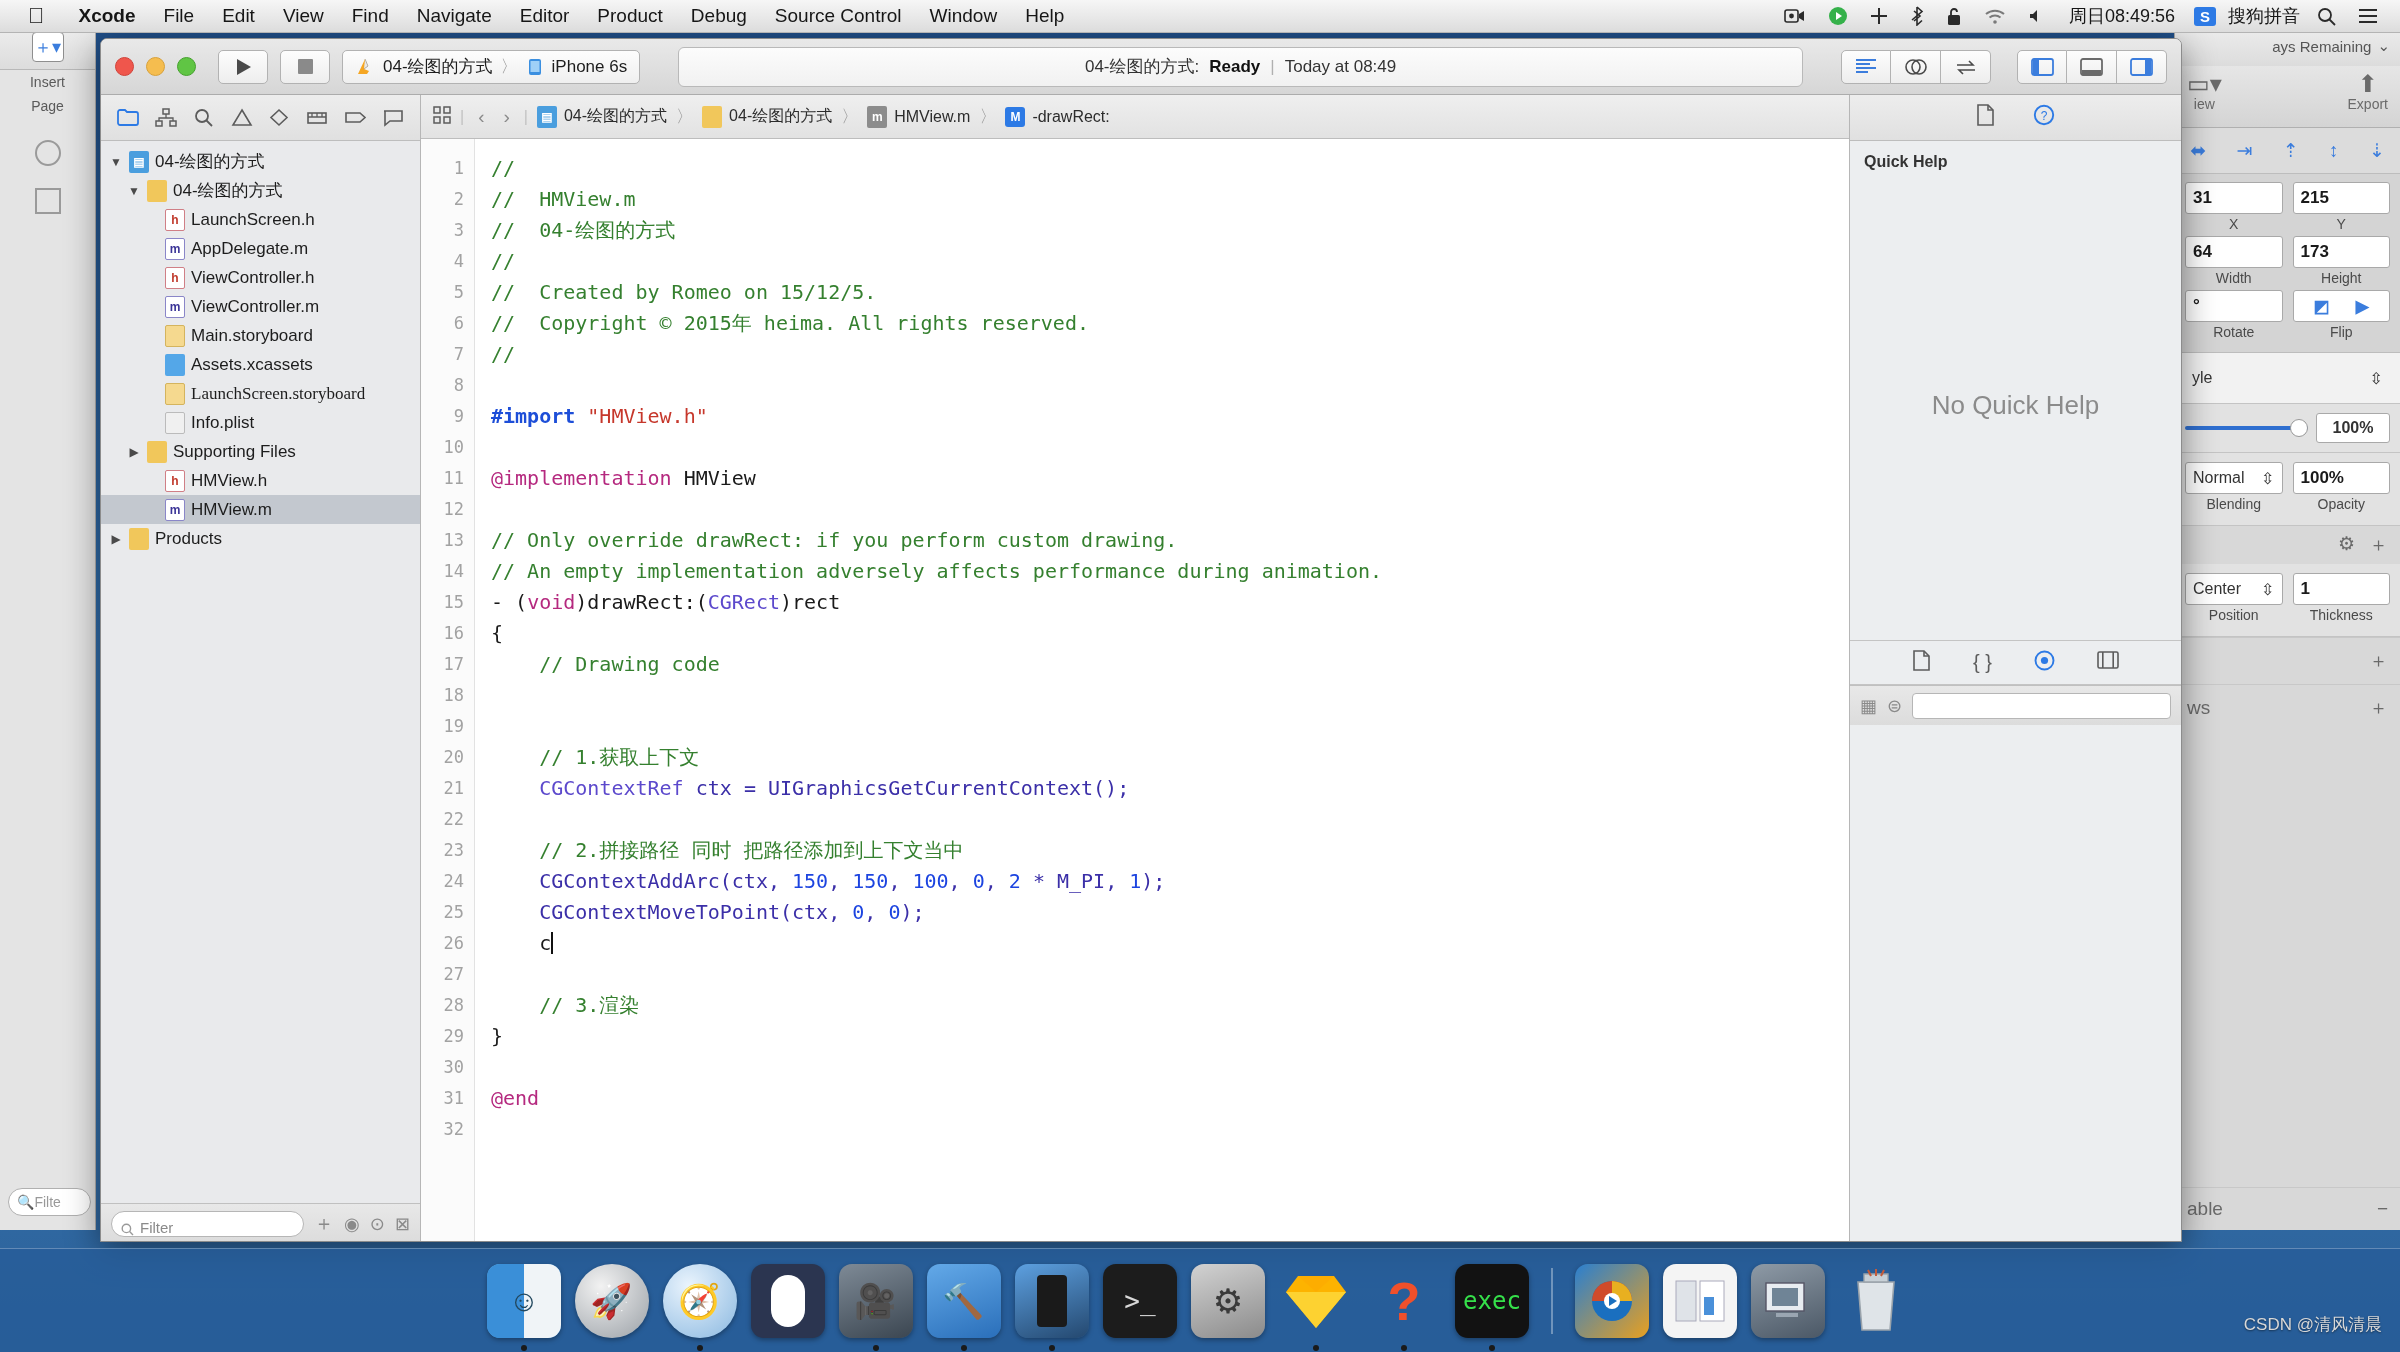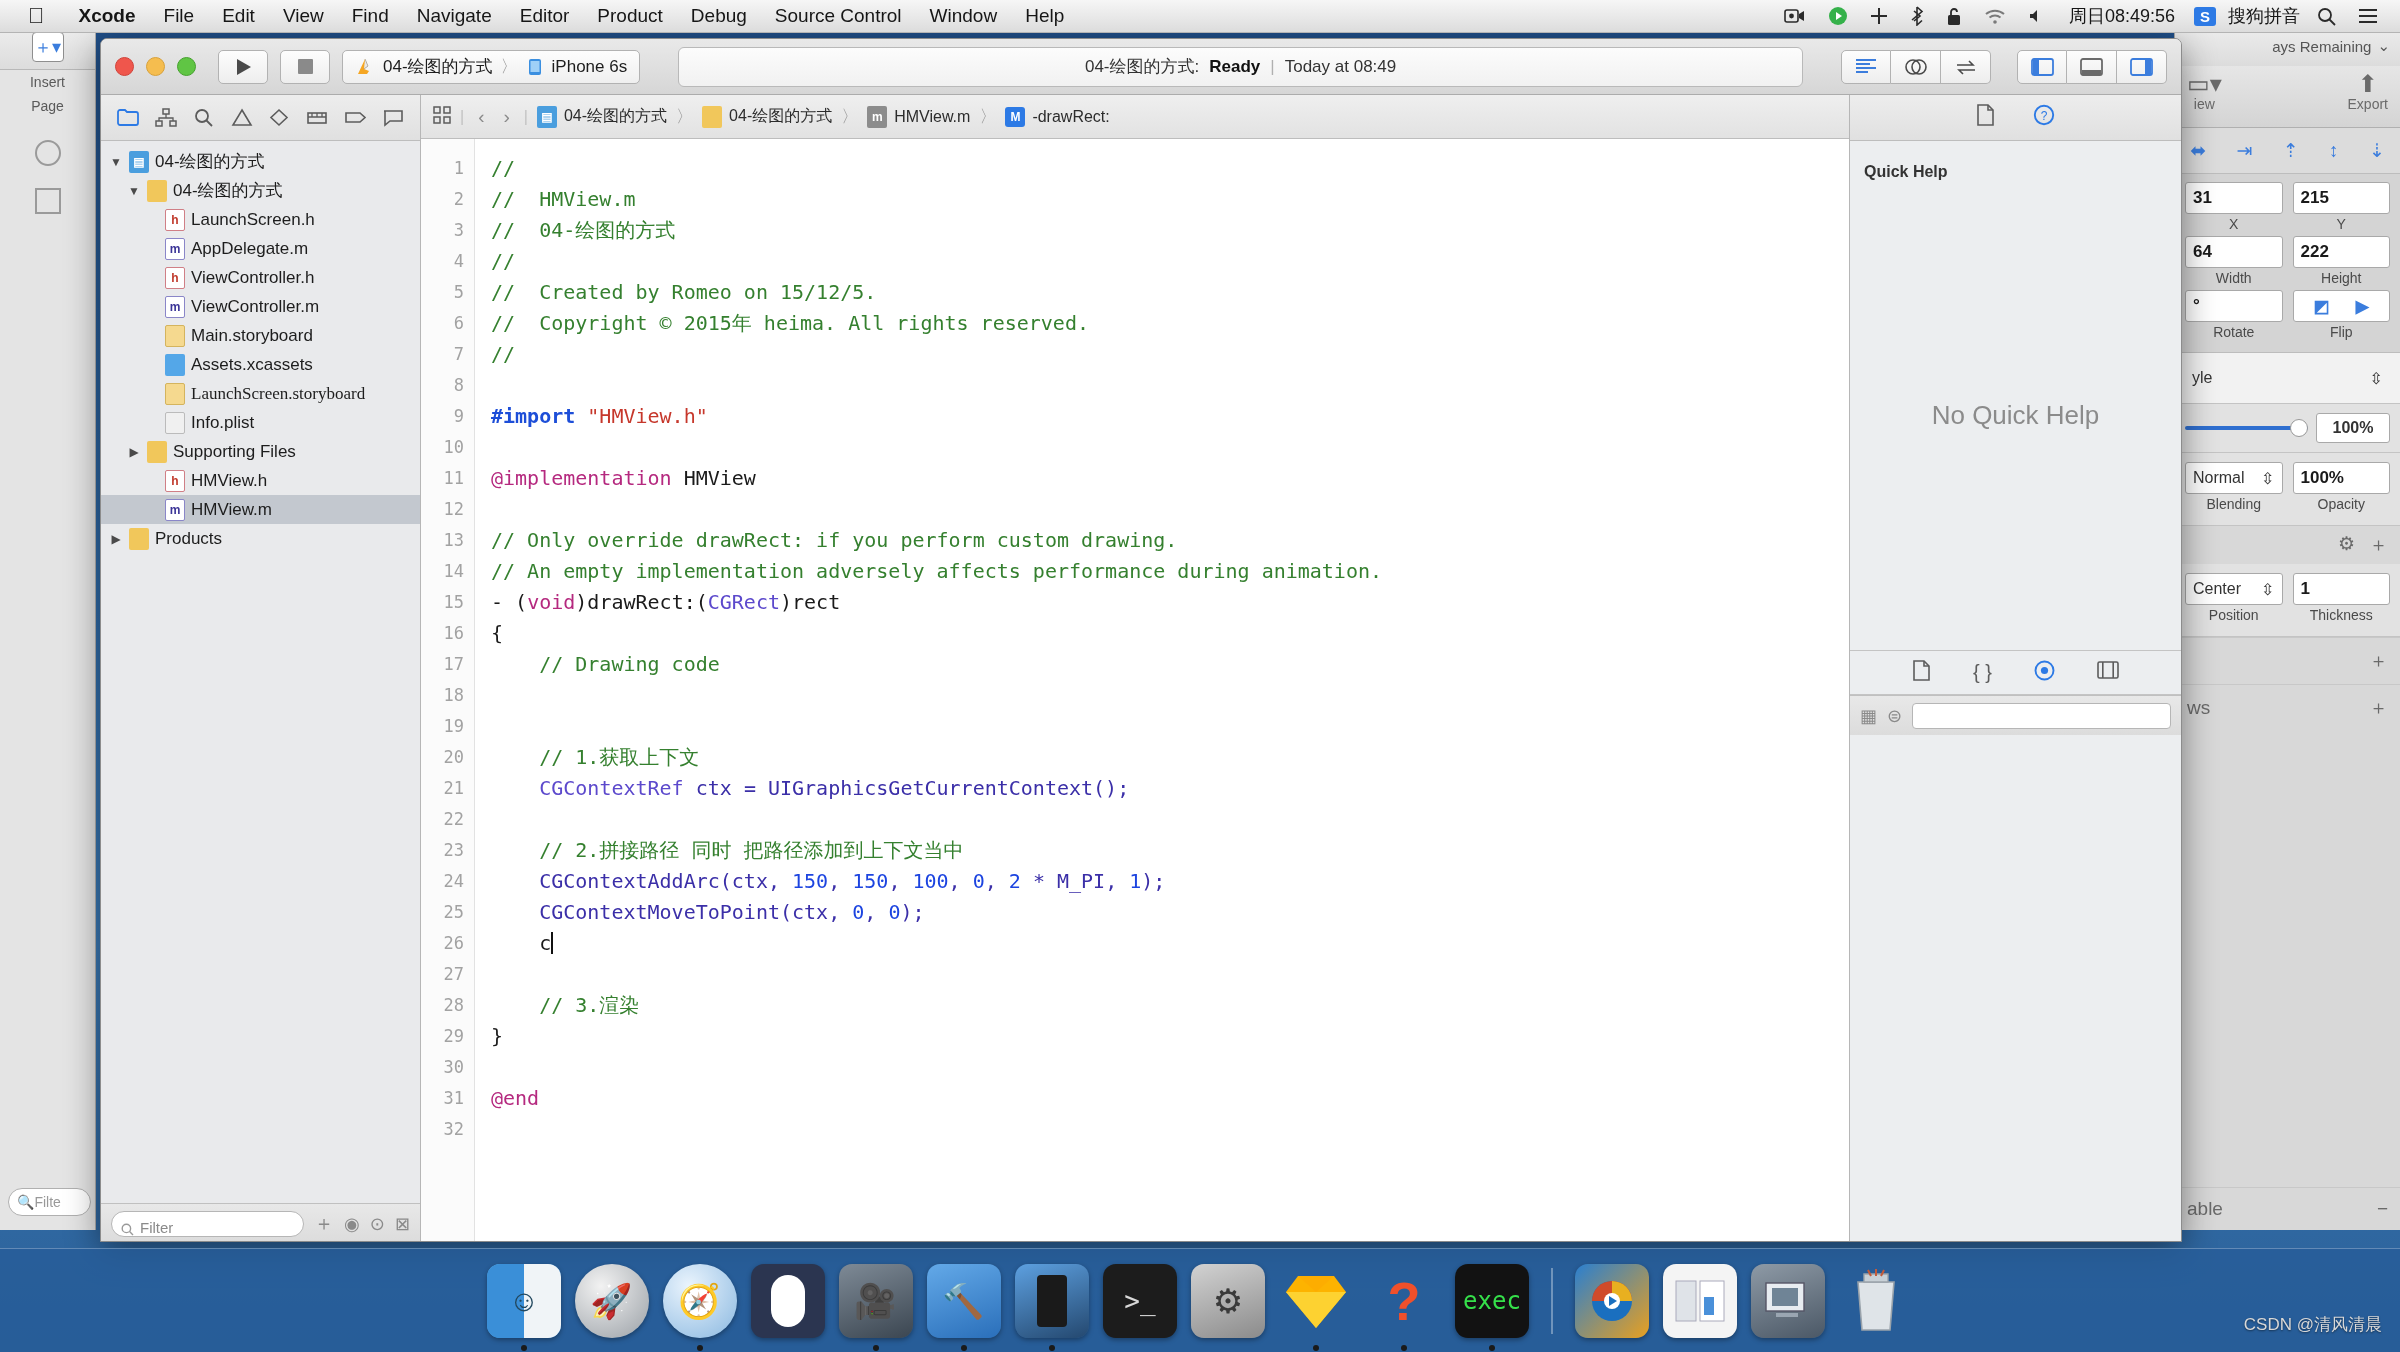--- a/index.html
+++ b/index.html
@@ -160,21 +160,21 @@
   .str{color:#c6372b;}
   .ty{color:#5c49cc;}
   .num{color:#1c44e0;}
   .fn{color:#3b2fa8;}
   .caret{display:inline-block;width:2px;height:22px;background:#111;vertical-align:-4px;}
   
   #utilities{ width:332px; background:#eceef0; border-left:1px solid #b6b6b6; display:flex; flex-direction:column;}
   #util-tabs{height:46px;display:flex;align-items:center;justify-content:center;gap:38px;
      background:linear-gradient(180deg,#ededed,#e0e0e0);border-bottom:1px solid #bdbdbd;font-size:20px;color:#5c5c5c;}
   #util-tabs .active{color:#2d7ae5;}
-  #qh-title{padding:22px 14px 0;font-size:16px;font-weight:bold;color:#333;}
+  #qh-title{padding:12px 14px 0;font-size:16px;font-weight:bold;color:#333;}
   #qh-body{height:470px;display:flex;align-items:center;justify-content:center;
      font-size:26px;color:#8b8b8b;border-bottom:1px solid #c4c4c4;}
   #lib-tabs{height:44px;display:flex;align-items:center;justify-content:center;gap:42px;
      background:#eceef0;border-bottom:1px solid #c4c4c4;font-size:20px;color:#5c5c5c;}
   #lib-tabs .active{color:#2d7ae5;}
   #lib-body{flex:1;display:flex;align-items:center;justify-content:center;font-size:26px;color:#8b8b8b;}
   #lib-filter{height:40px;border-top:1px solid #c0c0c0;background:linear-gradient(180deg,#e8e8e8,#dcdcdc);
      display:flex;align-items:center;padding:0 10px;gap:10px;font-size:15px;color:#8a8a8a;}
   #lib-filter .fsearch{flex:1;height:26px;border:1px solid #b6b6b6;border-radius:4px;background:#fff;}
   
@@ -244,21 +244,21 @@
           <div class="fbox">215</div>
         <div class="flabel">Y</div>
         </div>
     </div>
     <div class="frow">
       <div class="fcell">
           <div class="fbox">64</div>
         <div class="flabel">Width</div>
         </div>
       <div class="fcell">
-          <div class="fbox">222</div>
+          <div class="fbox">173</div>
         <div class="flabel">Height</div>
         </div>
     </div>
     <div class="frow">
       <div class="fcell">
           <div class="fbox">°</div>
         <div class="flabel">Rotate</div>
         </div>
       <div class="fcell">
           <div class="fbox" style="justify-content:space-around;color:#3b7ddd">

